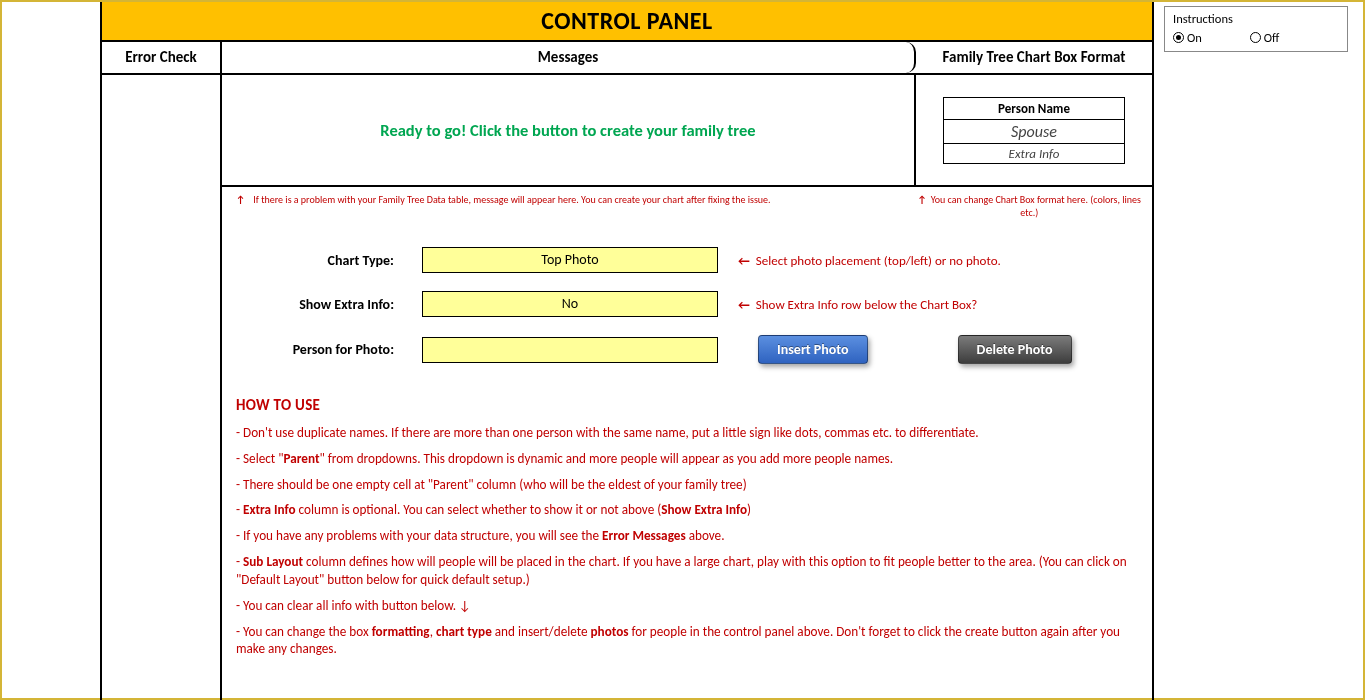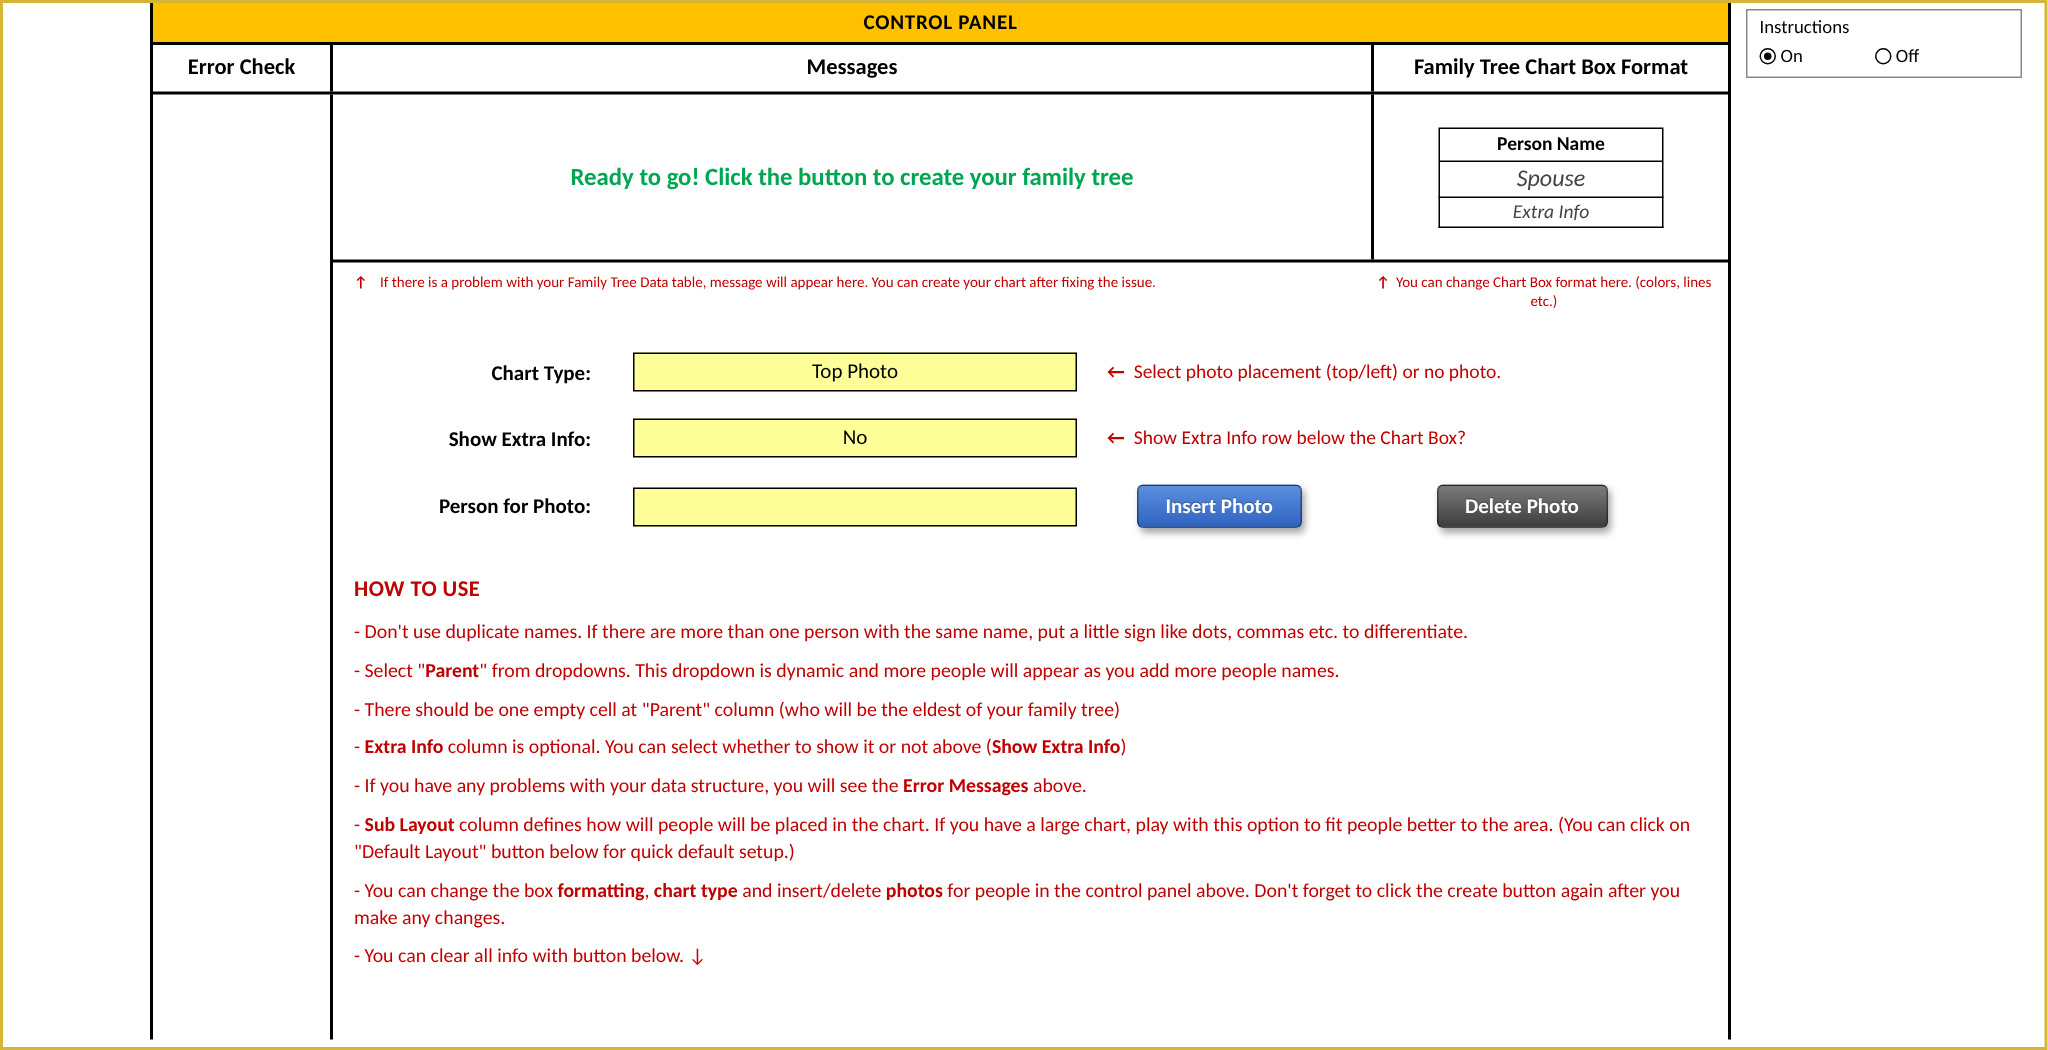--- a/index.html
+++ b/index.html
@@ -22,37 +22,37 @@
     top: 0;
     width: 1054px;
     border-left: 2px solid #000;
     border-right: 2px solid #000;
   }
   .title-bar {
     background: #ffc000;
     border-bottom: 2px solid #000;
     text-align: center;
     font-weight: bold;
-    font-size: 14px;
+    font-size: 24px;
     padding: 4px 0 5px 0;
     letter-spacing: 0.5px;
   }
   .hdr-row {
     display: flex;
     border-bottom: 2px solid #000;
     background: #fff;
   }
   .hdr-cell {
     text-align: center;
     font-weight: bold;
     font-size: 15px;
     padding: 6px 0 7px 0;
   }
   .col-error { width: 120px; border-right: 2px solid #000; }
-  .col-msg   { width: 694px; border-right: 2px solid #000; }
+  .col-msg   { width: 694px; border-right: 2px solid #000; border-radius: 10px; }
   .col-fmt   { width: 236px; }
   .body-row {
     display: flex;
   }
   .body-error {
     width: 120px;
     border-right: 2px solid #000;
     min-height: 630px;
   }
   .body-main {
@@ -78,21 +78,21 @@
     font-size: 16.5px;
     text-align: center;
   }
   .upper-fmt {
     width: 236px;
     display: flex;
     align-items: center;
     justify-content: center;
     padding: 18px 0;
   }
-  .fmt-box { width: 150px; }
+  .fmt-box { width: 182px; }
   .fmt-name {
     border: 1px solid #000;
     text-align: center;
     font-weight: bold;
     font-size: 13px;
     padding: 3px 0;
     background: #fff;
   }
   .fmt-spouse {
     border-left: 1px solid #000;
@@ -302,22 +302,22 @@
       </div>
 
       <div class="howto">
         <div class="howto-title">HOW TO USE</div>
         <div class="howto-line">- Don't use duplicate names. If there are more than one person with the same name, put a little sign like dots, commas etc. to differentiate.</div>
         <div class="howto-line"><span>- Select "</span><b>Parent</b><span>" from dropdowns. This dropdown is dynamic and more people will appear as you add more people names.</span></div>
         <div class="howto-line">- There should be one empty cell at "Parent" column (who will be the eldest of your family tree)</div>
         <div class="howto-line"><span>- </span><b>Extra Info</b><span> column is optional. You can select whether to show it or not above (</span><b>Show Extra Info</b><span>)</span></div>
         <div class="howto-line"><span>- If you have any problems with your data structure, you will see the </span><b>Error Messages</b><span> above.</span></div>
         <div class="howto-line"><span>- </span><b>Sub Layout</b><span> column defines how will people will be placed in the chart. If you have a large chart, play with this option to fit people better to the area. (You can click on "Default Layout" button below for quick default setup.)</span></div>
+        <div class="howto-line">- You can clear all info with button below. ↓</div>
         <div class="howto-line"><span>- You can change the box </span><b>formatting</b><span>, </span><b>chart type</b><span> and insert/delete </span><b>photos</b><span> for people in the control panel above. Don't forget to click the create button again after you make any changes.</span></div>
-        <div class="howto-line">- You can clear all info with button below. ↓</div>
       </div>
 
     </div>
   </div>
 </div>
 
 <div class="instr-box">
   <div class="instr-title">Instructions</div>
   <div class="instr-opts">
     <div class="instr-opt">

